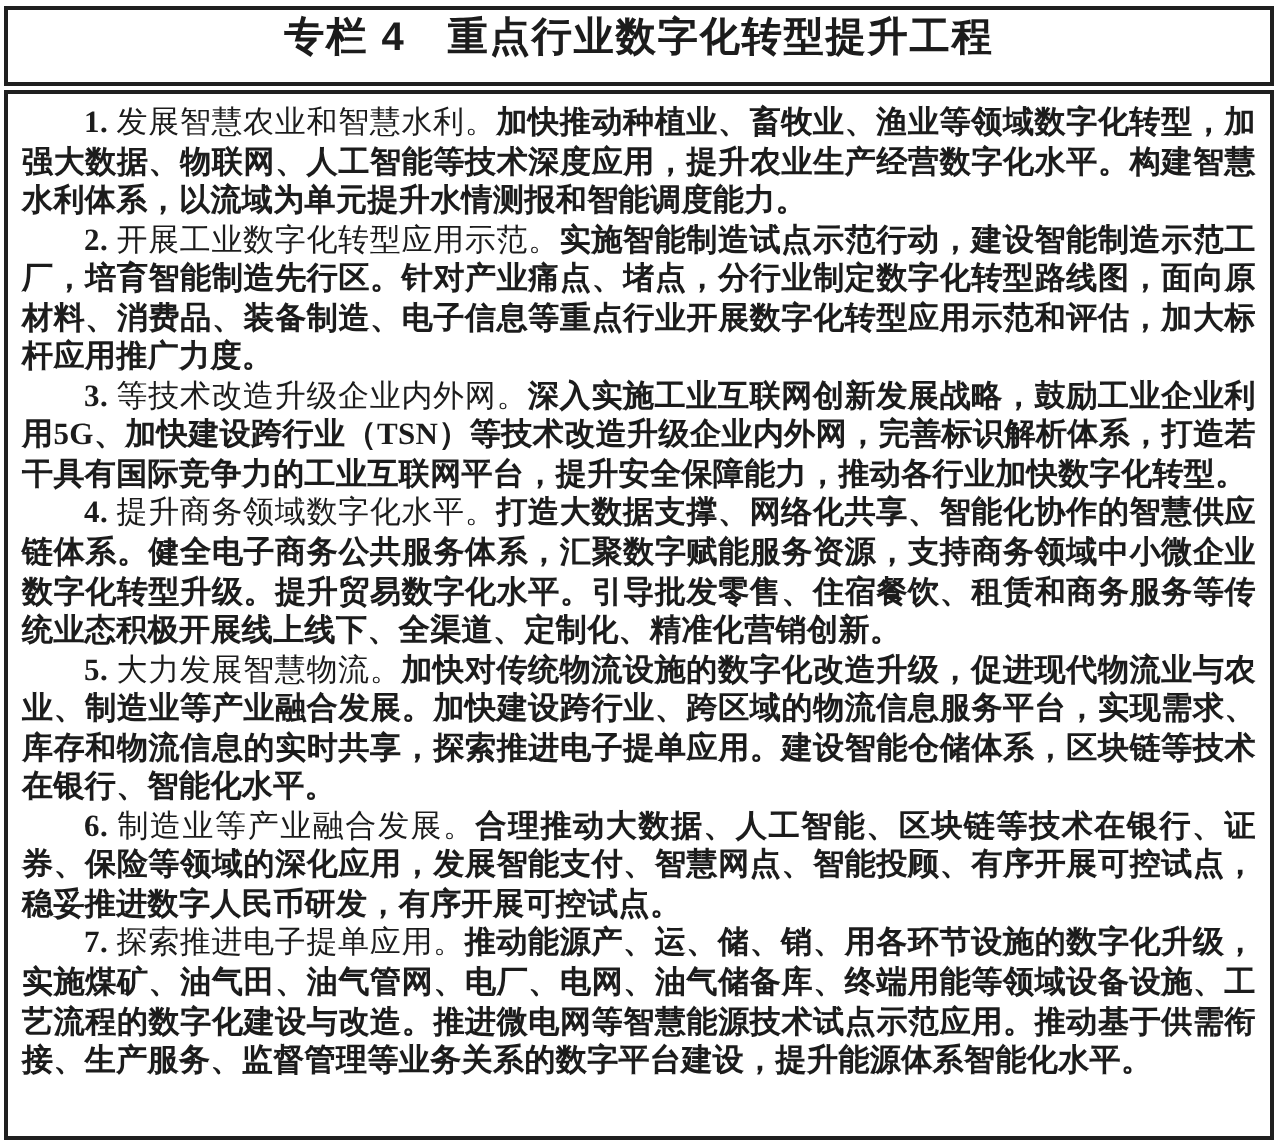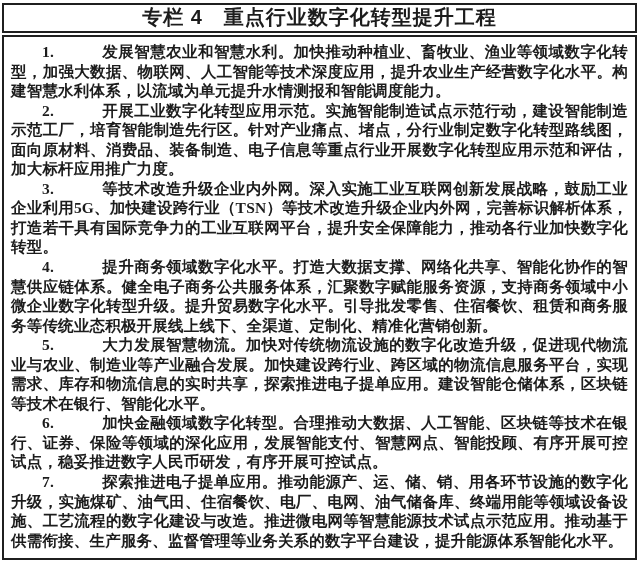--- a/index.html
+++ b/index.html
@@ -15,23 +15,23 @@
     height: 573px;
     box-sizing: border-box;
     padding: 3px 3px 3px 2px;
     font-family: "Liberation Serif", "DejaVu Serif", serif;
     color: #1c1c1c;
     background: #ffffff;
   }
   .title-box {
     box-sizing: border-box;
     border: 2px solid #1f1f1f;
-    height: 30px;
+    height: 40px;
     display: flex;
-    align-items: flex-end;
+    align-items: flex-start;
     justify-content: center;
   }
   .title-text {
     font-family: "Liberation Sans", "DejaVu Sans", sans-serif;
     font-weight: bold;
     font-size: 20px;
     letter-spacing: 1px;
     white-space: nowrap;
   }
   .content-box {
@@ -47,23 +47,22 @@
     text-indent: 2em;
     text-align: justify;
     font-size: 15.5px;
     line-height: 19.55px;
     letter-spacing: 0.2px;
   }
   .para .num {
     font-weight: bold;
   }
   .para .lead {
-    font-weight: bold;
+    font-weight: normal;
     font-family: "Liberation Serif", "DejaVu Serif", serif;
-    margin-left: 44px;
   }
   .para .body-text {
     font-weight: bold;
   }
 </style>
 </head>
 <body>
 
 <div class="page">
   <div class="title-box">
@@ -85,20 +84,20 @@
 
   <p class="para">
     <span class="num">4. </span><span class="lead">提升商务领域数字化水平。</span><span class="body-text">打造大数据支撑、网络化共享、智能化协作的智慧供应链体系。健全电子商务公共服务体系，汇聚数字赋能服务资源，支持商务领域中小微企业数字化转型升级。提升贸易数字化水平。引导批发零售、住宿餐饮、租赁和商务服务等传统业态积极开展线上线下、全渠道、定制化、精准化营销创新。</span>
   </p>
 
   <p class="para">
     <span class="num">5. </span><span class="lead">大力发展智慧物流。</span><span class="body-text">加快对传统物流设施的数字化改造升级，促进现代物流业与农业、制造业等产业融合发展。加快建设跨行业、跨区域的物流信息服务平台，实现需求、库存和物流信息的实时共享，探索推进电子提单应用。建设智能仓储体系，区块链等技术在银行、智能化水平。</span>
   </p>
 
   <p class="para">
-    <span class="num">6. </span><span class="lead">加快金融领域数字化转型。</span><span class="body-text">合理推动大数据、人工智能、区块链等技术在银行、证券、保险等领域的深化应用，发展智能支付、智慧网点、智能投顾、有序开展可控试点，稳妥推进数字人民币研发，有序开展可控试点。</span>
+    <span class="num">6. </span><span class="lead">制造业等产业融合发展。</span><span class="body-text">合理推动大数据、人工智能、区块链等技术在银行、证券、保险等领域的深化应用，发展智能支付、智慧网点、智能投顾、有序开展可控试点，稳妥推进数字人民币研发，有序开展可控试点。</span>
   </p>
 
   <p class="para">
-    <span class="num">7. </span><span class="lead">探索推进电子提单应用。</span><span class="body-text">推动能源产、运、储、销、用各环节设施的数字化升级，实施煤矿、油气田、住宿餐饮、电厂、电网、油气储备库、终端用能等领域设备设施、工艺流程的数字化建设与改造。推进微电网等智慧能源技术试点示范应用。推动基于供需衔接、生产服务、监督管理等业务关系的数字平台建设，提升能源体系智能化水平。</span>
+    <span class="num">7. </span><span class="lead">探索推进电子提单应用。</span><span class="body-text">推动能源产、运、储、销、用各环节设施的数字化升级，实施煤矿、油气田、油气管网、电厂、电网、油气储备库、终端用能等领域设备设施、工艺流程的数字化建设与改造。推进微电网等智慧能源技术试点示范应用。推动基于供需衔接、生产服务、监督管理等业务关系的数字平台建设，提升能源体系智能化水平。</span>
   </p>
 </div>
 </div>
 
 </body></html>

